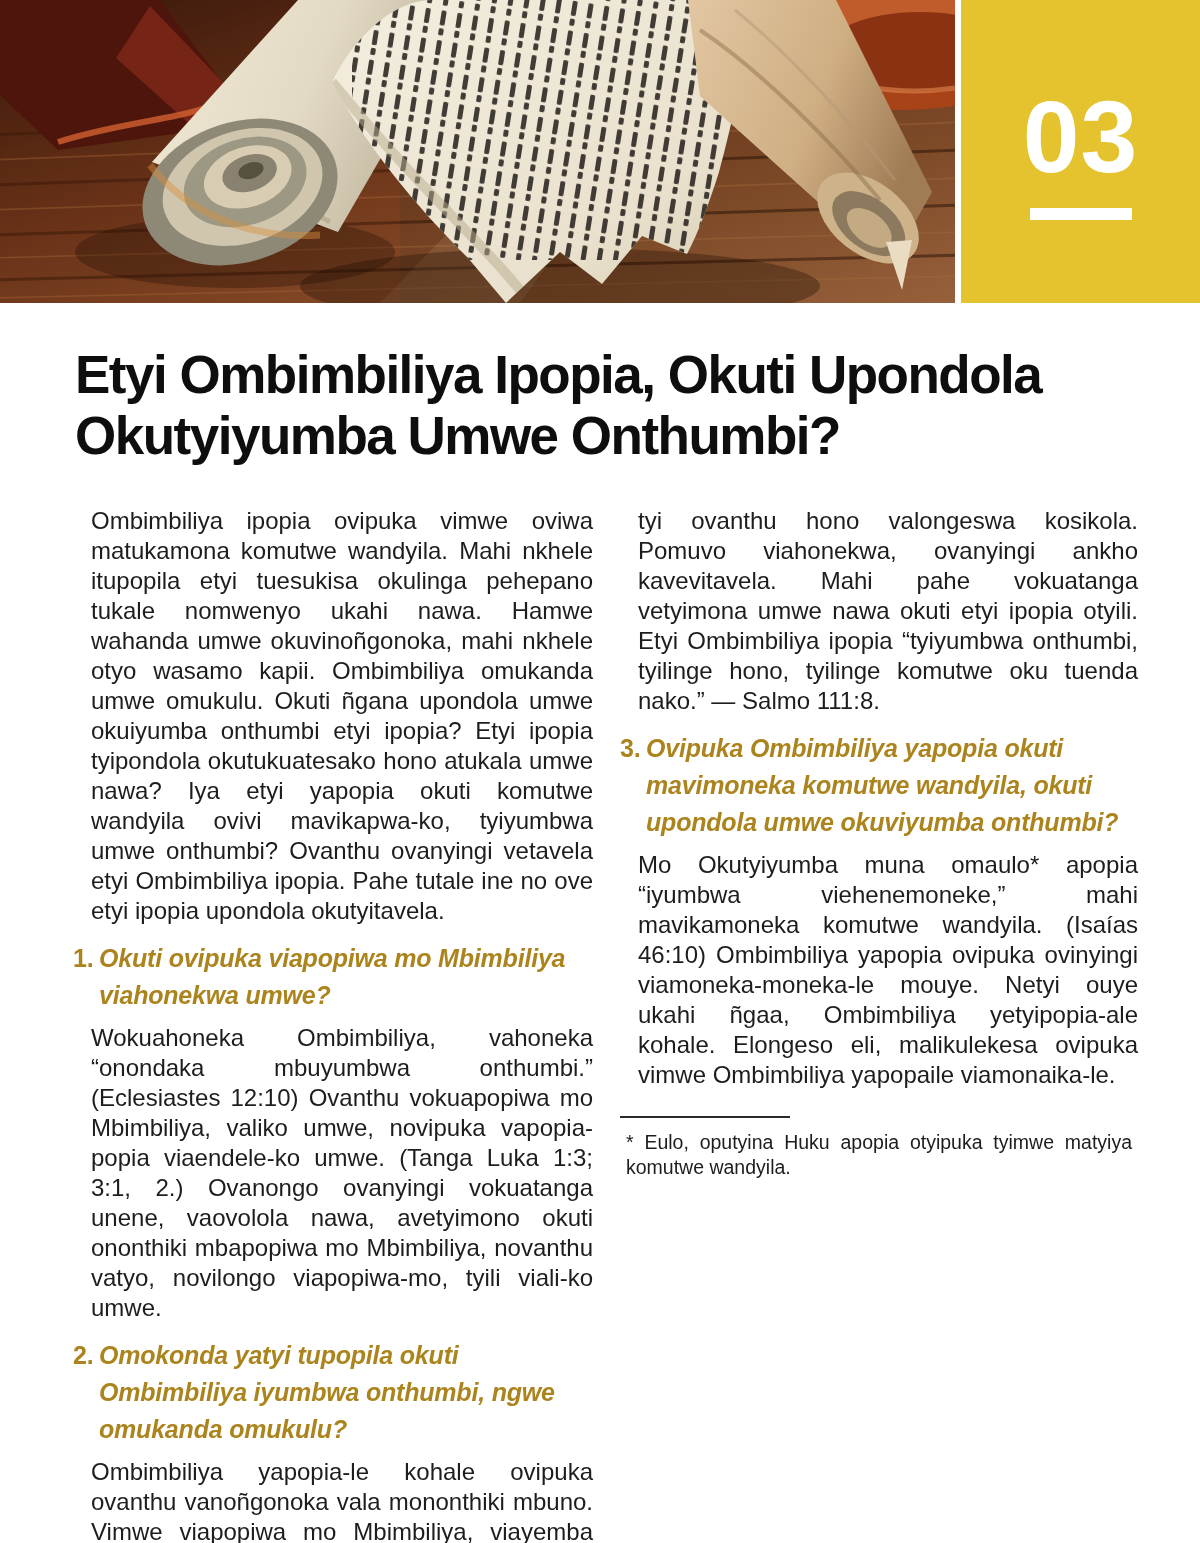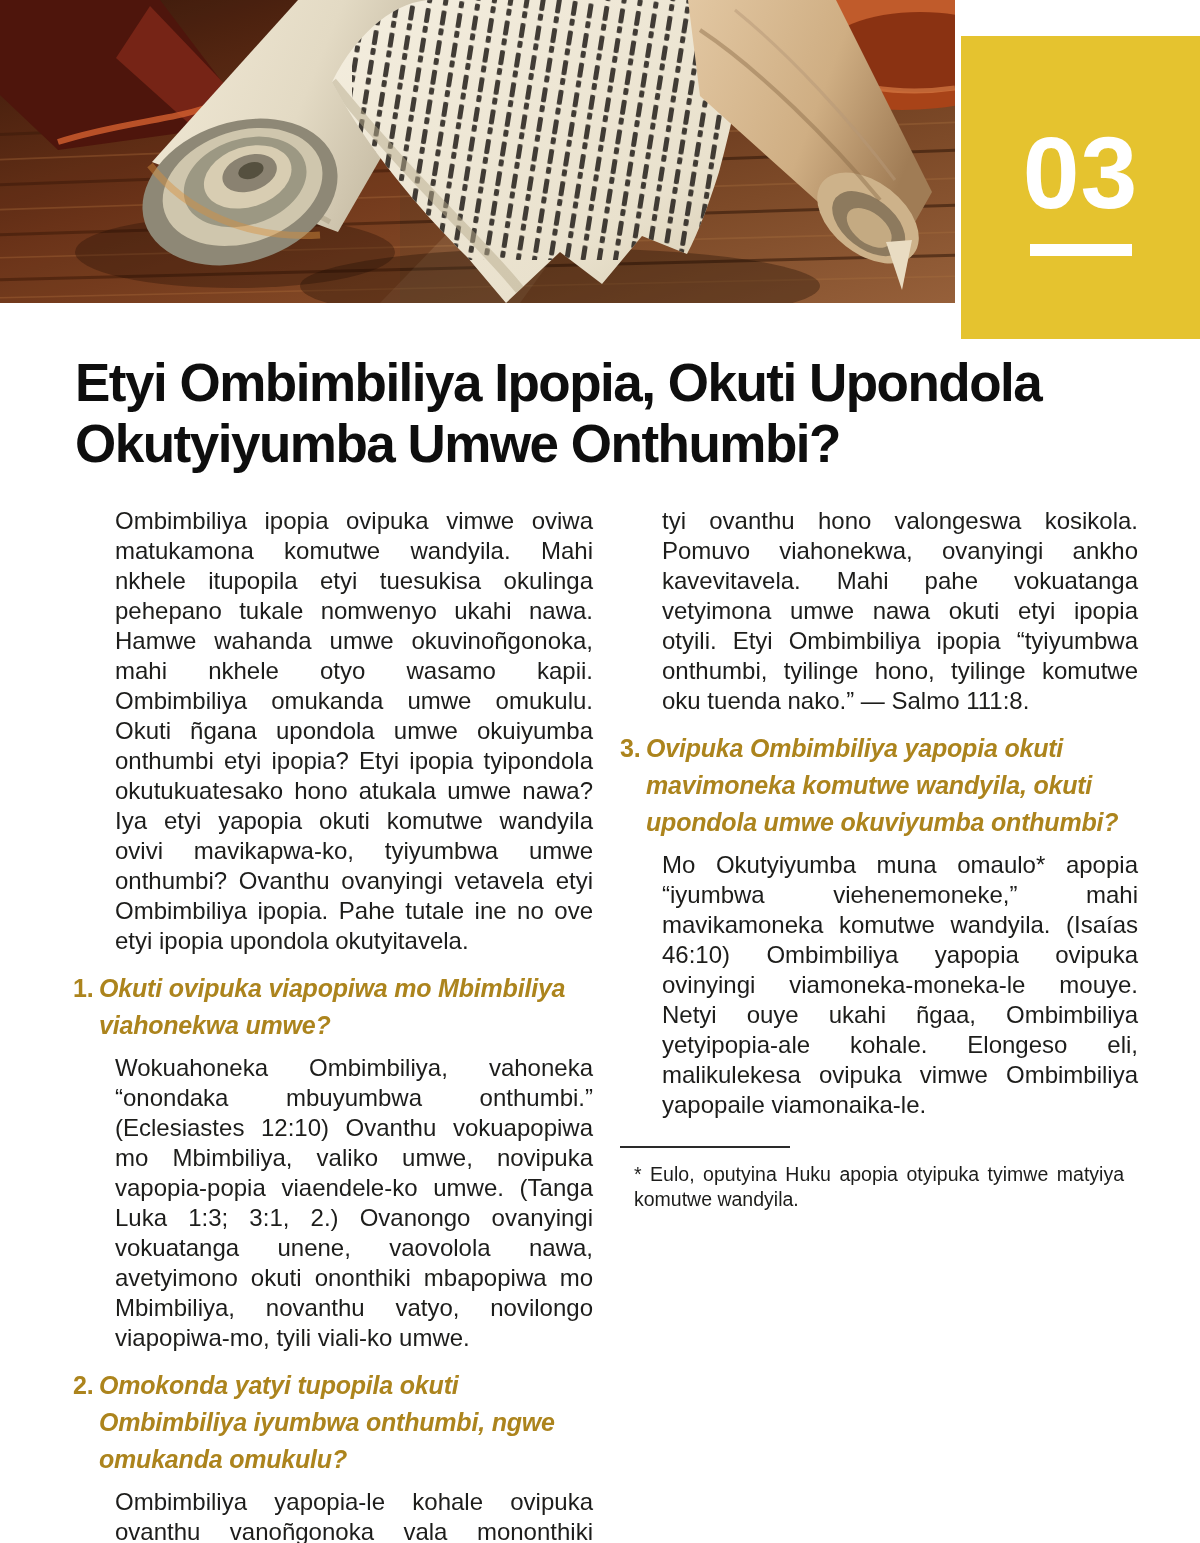--- a/index.html
+++ b/index.html
@@ -3,49 +3,49 @@
 <meta charset="utf-8">
 <style>
   html,body{margin:0;padding:0;background:#ffffff;}
   .page{
     position:relative;width:1200px;height:1543px;background:#ffffff;
     font-family:"Liberation Sans",sans-serif;color:#1d1d1b;overflow:hidden;
   }
   
   .photo{position:absolute;left:0;top:0;width:955px;height:303px;overflow:hidden;}
   .photo svg{display:block;}
-  .chapter{position:absolute;left:961px;top:0;width:239px;height:303px;background:#e5c32f;margin-top:36px;}
+  .chapter{position:absolute;left:961px;top:0;width:239px;height:303px;background:#e5c32f;}
   .chapter-num{
     margin-top:86px;text-align:center;font-size:102px;line-height:1;
     font-weight:700;color:#ffffff;letter-spacing:1px;
   }
   .chapter-rule{width:102px;height:12px;background:#ffffff;margin:20px auto 0 auto;}
   
   .title{
-    position:absolute;left:75px;top:352px;width:1078px;margin:0;
+    position:absolute;left:75px;top:344px;width:1078px;margin:0;
     font-size:53px;line-height:61px;font-weight:700;letter-spacing:-1.5px;color:#0e0e0e;
   }
   
   .cols{position:absolute;left:73px;top:506px;width:1065px;display:flex;gap:27px;}
   .col{width:520px;}
   .colr{width:518px;}
   .body{
     font-size:24px;line-height:30px;text-align:justify;
-    margin:0 0 13px 42px;color:#1d1d1b;
+    margin:0 0 13px 18px;color:#1d1d1b;
   }
   .body strong{font-weight:400;}
   .q{
     display:flex;color:#ac841d;font-weight:700;
     font-size:25px;line-height:37px;letter-spacing:-0.2px;
     margin:14px 0 9px 0;
   }
   .qn{flex:0 0 26px;}
   .qt{flex:1;font-style:italic;}
   .fn-rule{width:170px;height:2px;background:#2a2a2a;margin:26px 0 12px 0;}
-  .fn{font-size:19.5px;line-height:25px;margin:14px;text-align:justify;color:#1d1d1b;}
+  .fn{font-size:19.5px;line-height:25px;margin:6px;text-align:justify;color:#1d1d1b;}
 </style>
 </head>
 <body>
 
 <div class="page">
 
   <div class="photo">
     <svg width="955" height="303" viewBox="0 0 955 303" xmlns="http://www.w3.org/2000/svg">
       <defs>
         <linearGradient id="wood" x1="0" y1="0" x2="1" y2="1">

